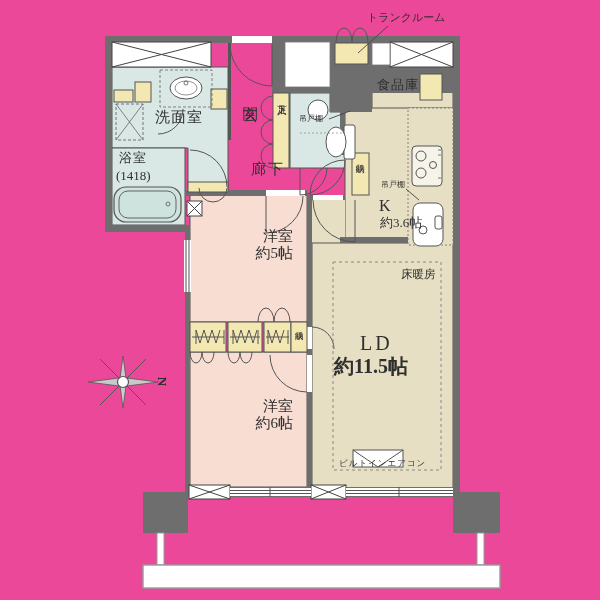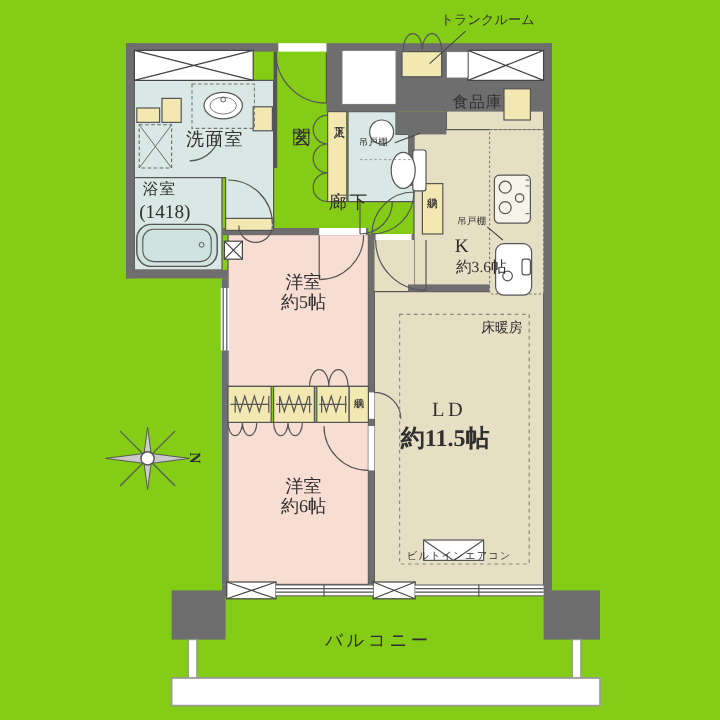--- a/index.html
+++ b/index.html
@@ -1,21 +1,21 @@
 <!DOCTYPE html>
 <html><head>
 <meta charset="utf-8">
 <style>
   html,body{margin:0;padding:0;background:#fff;}
-  .plan{position:relative;width:600px;height:600px;background:#84cc16;overflow:hidden;
+  .plan{position:relative;width:600px;height:600px;background:#ec4899;overflow:hidden;
         font-family:"Liberation Serif","DejaVu Serif",serif;color:#333;}
   .plan svg{position:absolute;left:0;top:0;}
   .lbl{position:absolute;white-space:nowrap;color:#2f2f2f;line-height:1.15;}
   .vtext{writing-mode:vertical-rl;text-orientation:upright;letter-spacing:1px;}
-  .ctr{text-align:center;}
+  .ctr{text-align:right;}
   .rot-n{transform:rotate(90deg);transform-origin:center;}
 </style>
 </head>
 <body>
 
 <div class="plan">
 
 <svg width="600" height="600" viewBox="0 0 600 600">
 
   <g>
@@ -182,38 +182,37 @@
     <polygon points="123,356 126.5,382 123,408 119.5,382" fill="#cccccc" stroke="#555" stroke-width="0.8"></polygon>
     <polygon points="88,382 123,377.5 158,382 123,386.5" fill="#c9c9c9" stroke="#555" stroke-width="0.8"></polygon>
     <circle cx="123" cy="382" r="5.5" fill="#fff" stroke="#555" stroke-width="1.2"></circle>
   </g>
 </svg>
 
 <div class="lbl" style="left:367px;top:11px;font-size:11px;">トランクルーム</div>
 <div class="lbl" style="left:377px;top:78px;font-size:13px;letter-spacing:1px;">食品庫</div>
 <div class="lbl" style="left:155px;top:109px;font-size:15px;letter-spacing:1px;">洗面室</div>
 <div class="lbl" style="left:119px;top:151px;font-size:13px;letter-spacing:1px;">浴室</div>
-<div class="lbl" style="left:116px;top:169px;font-size:16px;text-align:center;">(1418)</div>
+<div class="lbl" style="left:116px;top:169px;font-size:13px;text-align:center;">(1418)</div>
 <div class="lbl vtext" style="left:241px;top:94px;font-size:15px;">玄関</div>
 <div class="lbl vtext" style="left:276px;top:98px;font-size:9.5px;letter-spacing:0;">下足入</div>
 <div class="lbl" style="left:299px;top:114px;font-size:8px;">吊戸棚</div>
-<div class="lbl" style="left:251px;top:161px;font-size:15px;letter-spacing:2px;margin-left:23px;">廊下</div>
+<div class="lbl" style="left:251px;top:161px;font-size:15px;letter-spacing:2px;">廊下</div>
 <div class="lbl" style="left:381px;top:180px;font-size:8px;">吊戸棚</div>
 <div class="lbl vtext" style="left:355px;top:157px;font-size:9px;letter-spacing:0;">収納</div>
 <div class="lbl" style="left:379px;top:197px;font-size:16px;">K</div>
 <div class="lbl" style="left:352px;top:216px;font-size:13px;margin-left:28px;">約3.6帖</div>
 <div class="lbl ctr" style="left:213px;top:228px;width:80px;font-size:15px;">
   <div>洋室</div>
   <div>約5帖</div>
 </div>
 <div class="lbl" style="left:373px;top:268px;font-size:11.5px;margin-left:28px;">床暖房</div>
-<div class="lbl" style="left:360px;top:332px;font-size:17px;letter-spacing:3px;">LD</div>
+<div class="lbl" style="left:360px;top:332px;font-size:20px;letter-spacing:3px;">LD</div>
 <div class="lbl" style="left:334px;top:355px;font-size:20px;font-weight:bold;">約11.5帖</div>
 <div class="lbl" style="left:339px;top:436px;font-size:8.5px;letter-spacing:1px;margin-top:23px;">ビルトインエアコン</div>
 <div class="lbl vtext" style="left:294px;top:325px;font-size:8.5px;letter-spacing:0;">収納</div>
 <div class="lbl ctr" style="left:213px;top:398px;width:80px;font-size:15px;">
   <div>洋室</div>
   <div>約6帖</div>
 </div>
-<div class="lbl" style="left:271px;top:526px;font-size:14.5px;letter-spacing:3px;">バルコニー</div>
 <div class="lbl rot-n" style="left:157px;top:374px;font-size:13px;font-weight:bold;">N</div>
 
 </div>
 
 </body></html>

